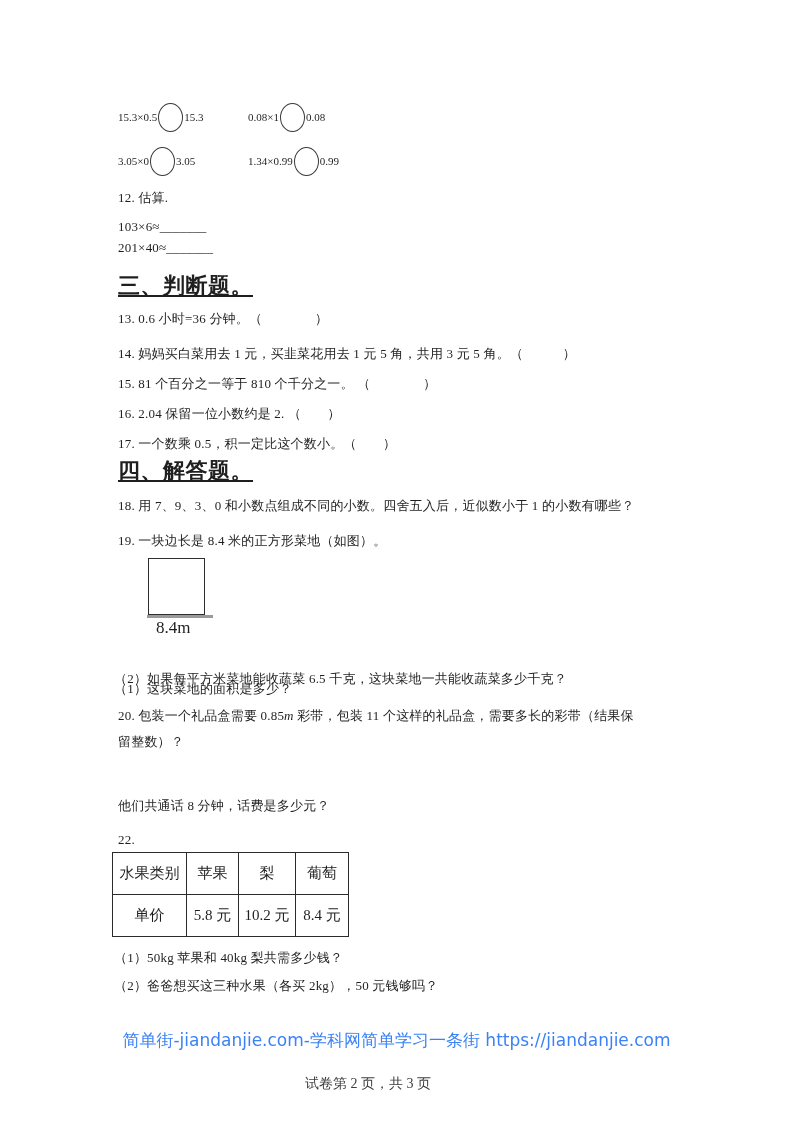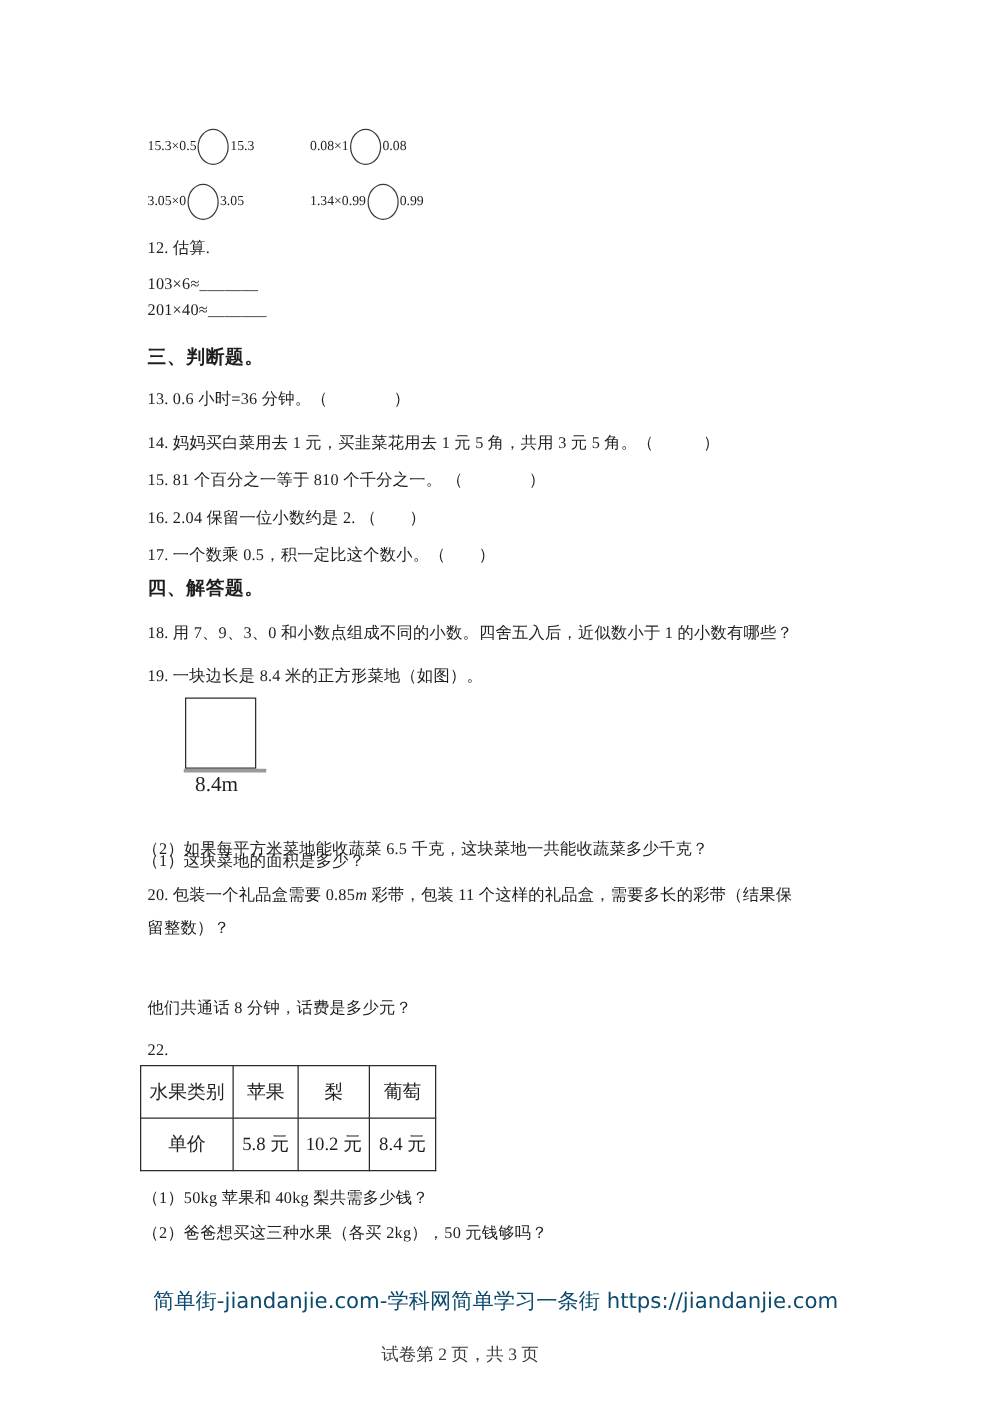--- a/index.html
+++ b/index.html
@@ -13,22 +13,23 @@
   }
   .line {
     position:absolute;
     white-space:nowrap;
     font-size:13px;
     line-height:20px;
     letter-spacing:0.2px;
   }
   .sec {
     font-weight:bold;
-    font-size:15px;
+    font-size:22px;
     letter-spacing:0.5px;
+    text-decoration:underline;
   }
   .cmp {
     position:absolute;
     display:inline-flex;
     align-items:center;
     font-size:11px;
     white-space:nowrap;
   }
   .circle {
     display:inline-block;
@@ -76,21 +77,21 @@
   td.c1 { width:52px; }
   td.c2 { width:57px; }
   td.c3 { width:53px; }
   .var { font-style:italic; }
   .footer-watermark {
     position:absolute;
     top:1029px; left:50%;
     transform:translateX(-50%);
     font-family:"DejaVu Sans","Liberation Sans",sans-serif;
     font-size:17px;
-    color:#0c4a6e;
+    color:#3b82f6;
     white-space:nowrap;
   }
   .footer-page {
     position:absolute;
     top:1075px; left:368px;
     transform:translateX(-50%);
     font-size:14px;
     color:#3c3c3c;
     white-space:nowrap;
   }

